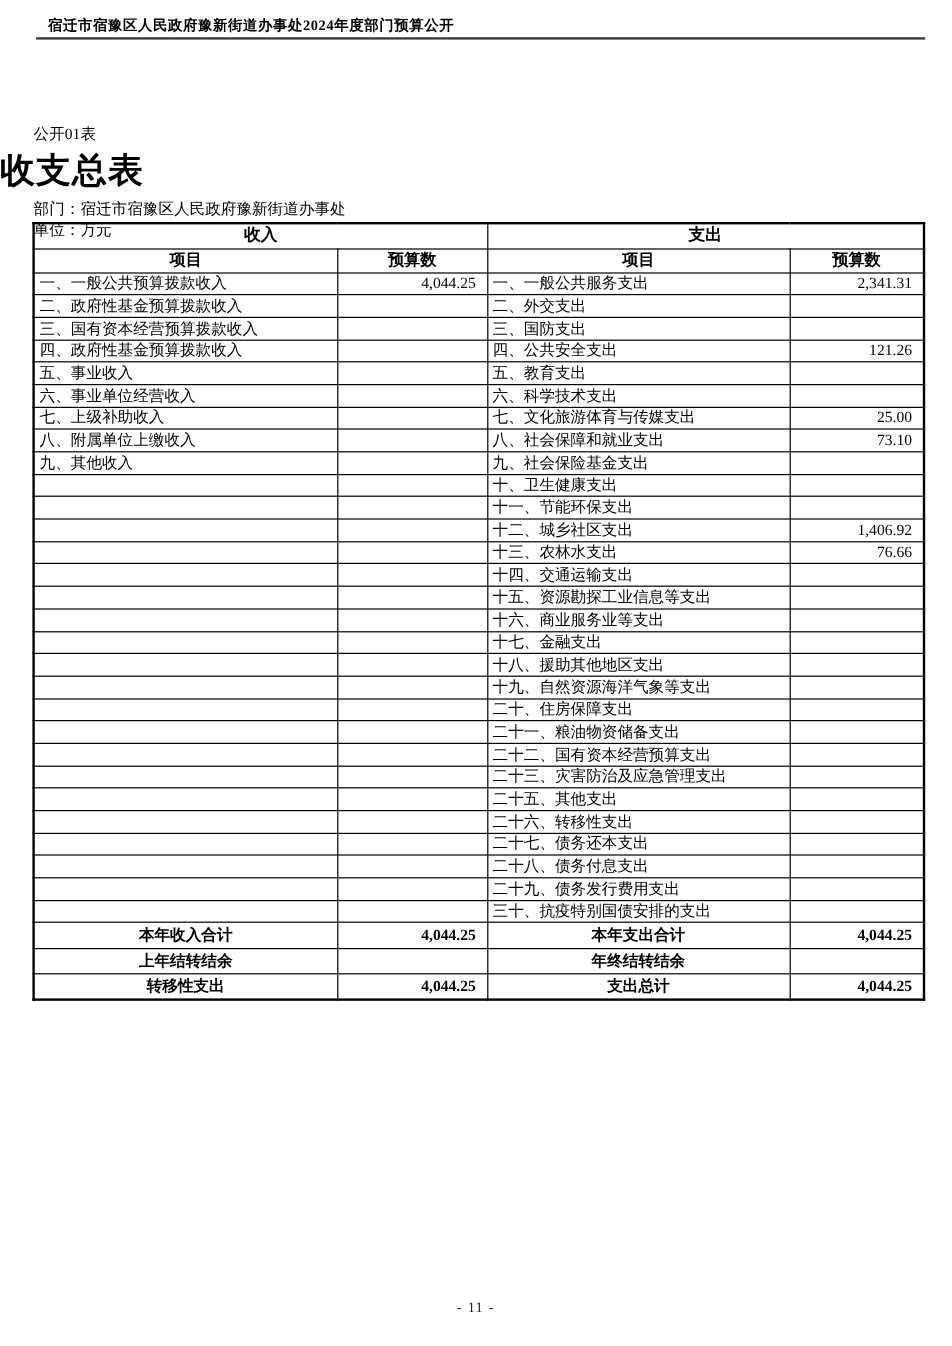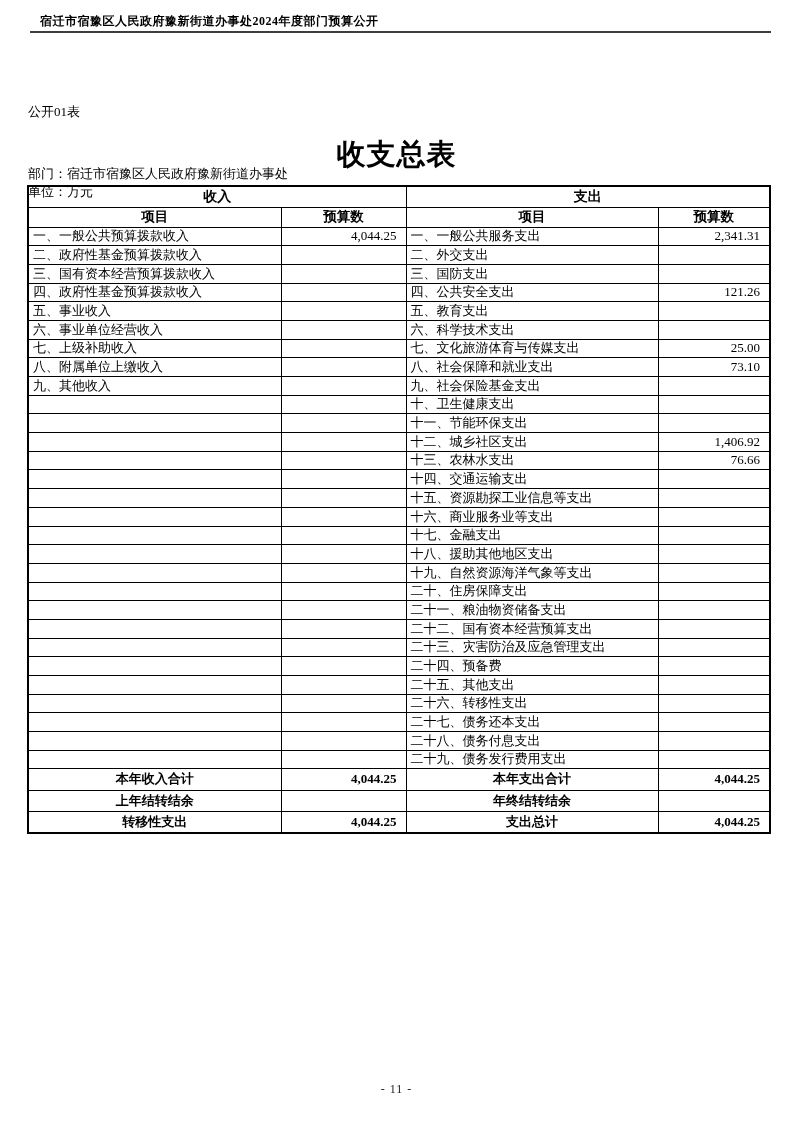--- a/index.html
+++ b/index.html
@@ -19,22 +19,22 @@
   }
   .header-rule {
     position: absolute; left: 30px; top: 31px;
     width: 741px; height: 2px; background: #3d3d3d;
   }
   .table-label {
     position: absolute; left: 28px; top: 103px;
     font-size: 13px;
   }
   .doc-title {
-    position: absolute; left: 0; top: 135px; width: 100%;
-    text-align: center; font-size: 29px; font-weight: bold;
+    position: absolute; left: 0; top: 123px; width: 100%;
+    text-align: left; font-size: 29px; font-weight: bold;
     letter-spacing: 1px;
   }
   .meta-row {
     position: absolute; left: 28px; top: 165px; width: 740px;
     display: flex; justify-content: flex-end;
     font-size: 13px;
     flex-direction: column;
   }
 
   table.budget-table {
@@ -240,26 +240,20 @@
         </tr>
         <tr>
           <td class="item"></td>
           <td class="value"></td>
           <td class="item">二十三、灾害防治及应急管理支出</td>
           <td class="value"></td>
         </tr>
         <tr>
           <td class="item"></td>
           <td class="value"></td>
-          <td class="item">二十四、预备费</td>
-          <td class="value"></td>
-        </tr>
-        <tr>
-          <td class="item"></td>
-          <td class="value"></td>
           <td class="item">二十五、其他支出</td>
           <td class="value"></td>
         </tr>
         <tr>
           <td class="item"></td>
           <td class="value"></td>
           <td class="item">二十六、转移性支出</td>
           <td class="value"></td>
         </tr>
         <tr>
@@ -271,20 +265,26 @@
         <tr>
           <td class="item"></td>
           <td class="value"></td>
           <td class="item">二十八、债务付息支出</td>
           <td class="value"></td>
         </tr>
         <tr>
           <td class="item"></td>
           <td class="value"></td>
           <td class="item">二十九、债务发行费用支出</td>
+          <td class="value"></td>
+        </tr>
+        <tr>
+          <td class="item"></td>
+          <td class="value"></td>
+          <td class="item">三十、抗疫特别国债安排的支出</td>
           <td class="value"></td>
         </tr>
         <tr class="total-row">
           <td class="item">本年收入合计</td>
           <td class="value">4,044.25</td>
           <td class="item">本年支出合计</td>
           <td class="value">4,044.25</td>
         </tr>
         <tr class="total-row">
           <td class="item">上年结转结余</td>

